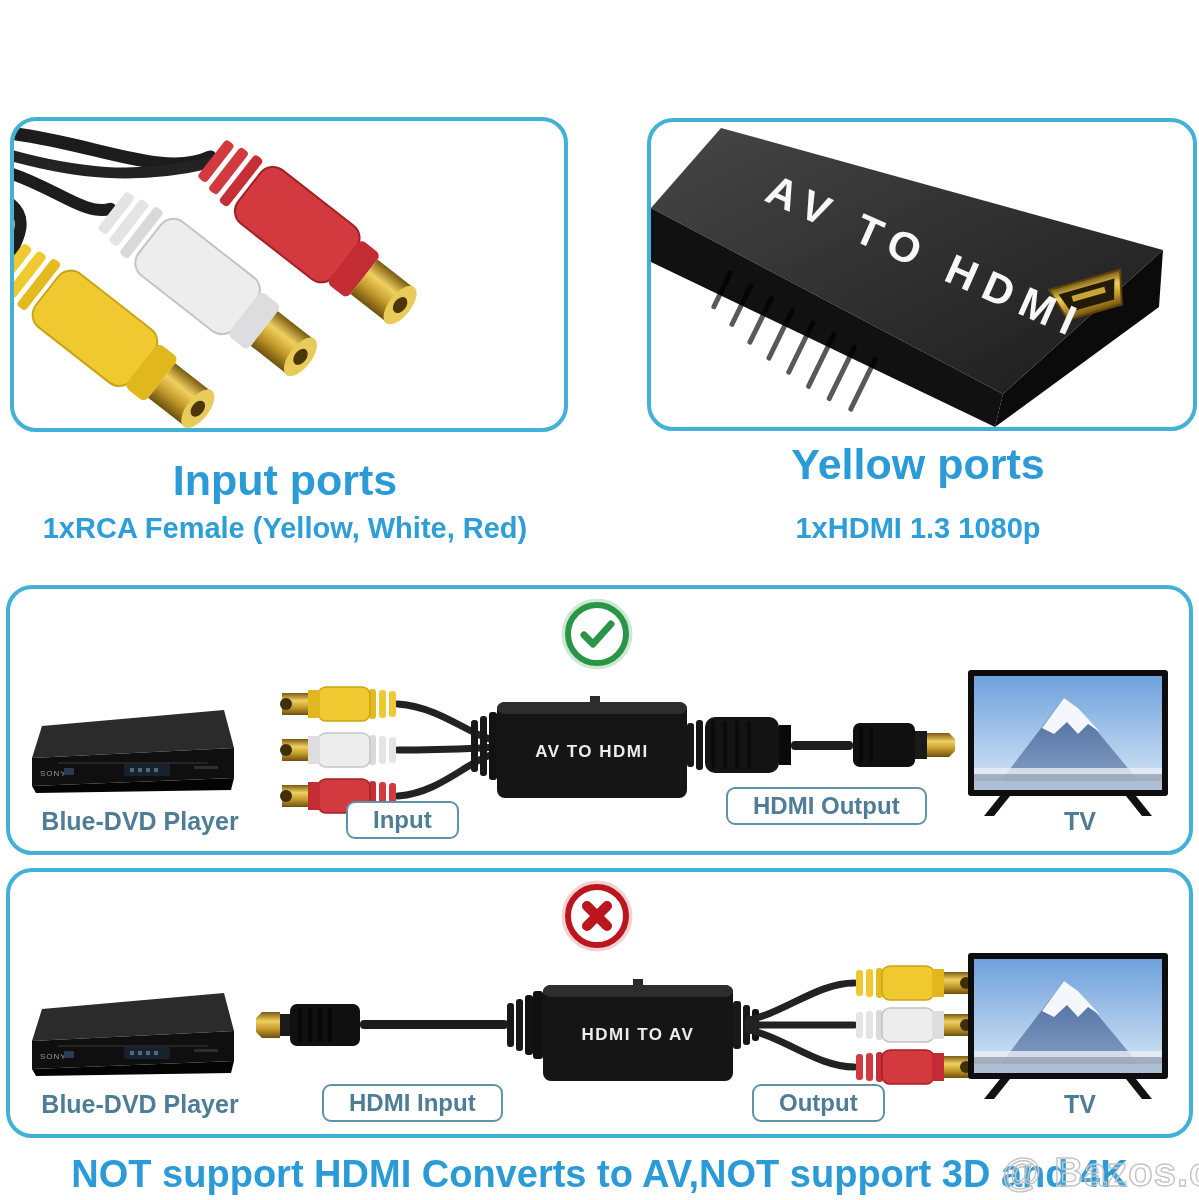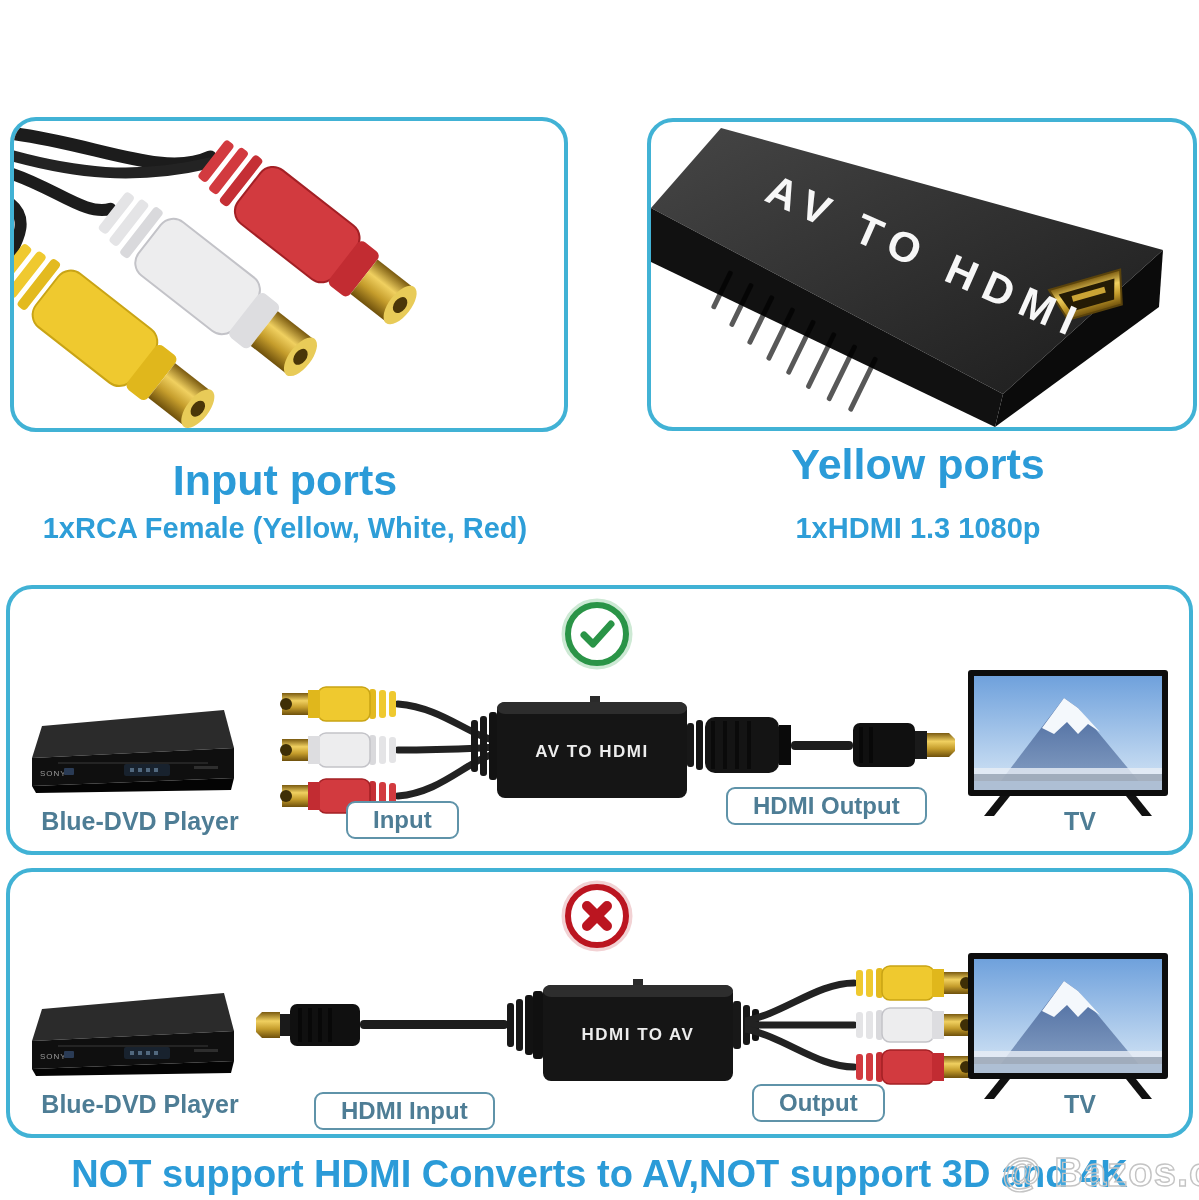--- a/index.html
+++ b/index.html
@@ -309,21 +309,21 @@
       <polygon points="28,122 98,30 112,40 180,122" fill="url(#mtnGrad)"></polygon>
       <polygon points="76,60 98,30 112,40 134,64 122,56 112,66 101,54 88,66" fill="#f4f8fc"></polygon>
       <rect x="8" y="100" width="188" height="13" fill="#e8eef5" opacity="0.8"></rect>
       <rect x="8" y="106" width="188" height="8" fill="#8a97a8" opacity="0.7"></rect>
       <rect x="8" y="113" width="188" height="9" fill="#aebfd4"></rect>
       <polygon points="34,128 44,128 28,148 18,148" fill="#111"></polygon>
       <polygon points="160,128 170,128 186,148 176,148" fill="#111"></polygon>
     </svg>
 
     <div class="abs diagram-label" style="left:30px;top:218px;width:200px;">Blue-DVD Player</div>
-    <div class="abs pill" style="left:304px;top:212px;margin-top:8px;">HDMI Input</div>
+    <div class="abs pill" style="left:312px;top:212px;">HDMI Input</div>
     <div class="abs pill" style="left:742px;top:212px;">Output</div>
     <div class="abs diagram-label" style="left:1010px;top:218px;width:120px;">TV</div>
   </div>
 
   <div class="abs footer-note">NOT support HDMI Converts to AV,NOT support 3D and 4K</div>
 
   <div class="abs watermark"><span>@</span> <span>Bazos.cz</span></div>
 
 </div>
 

